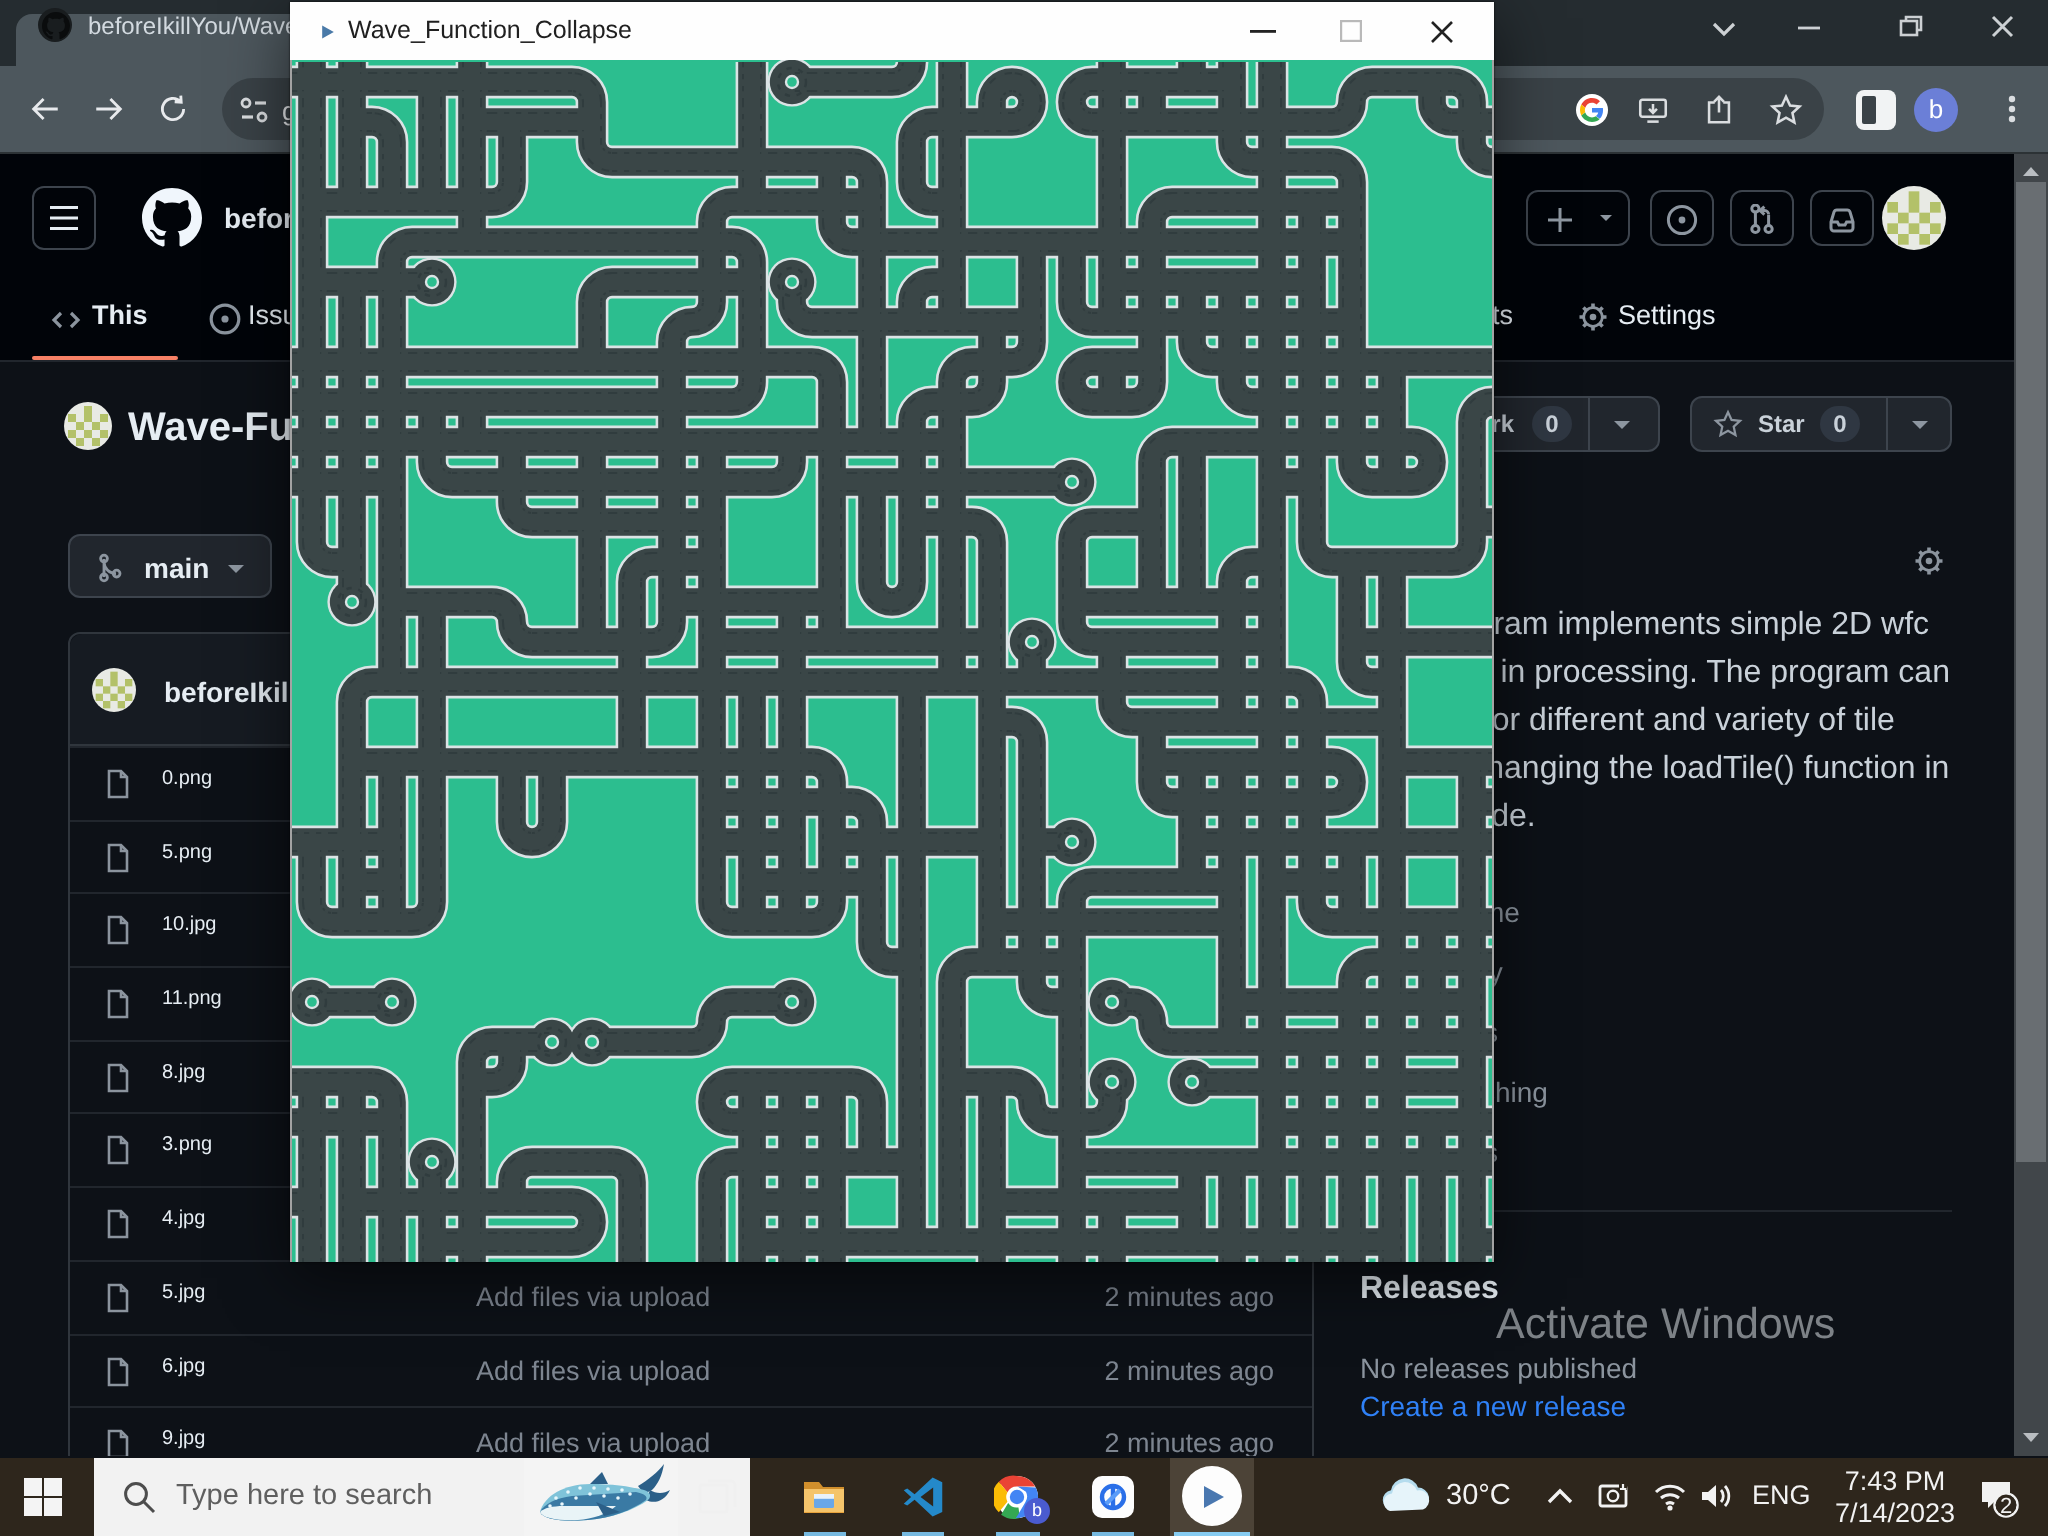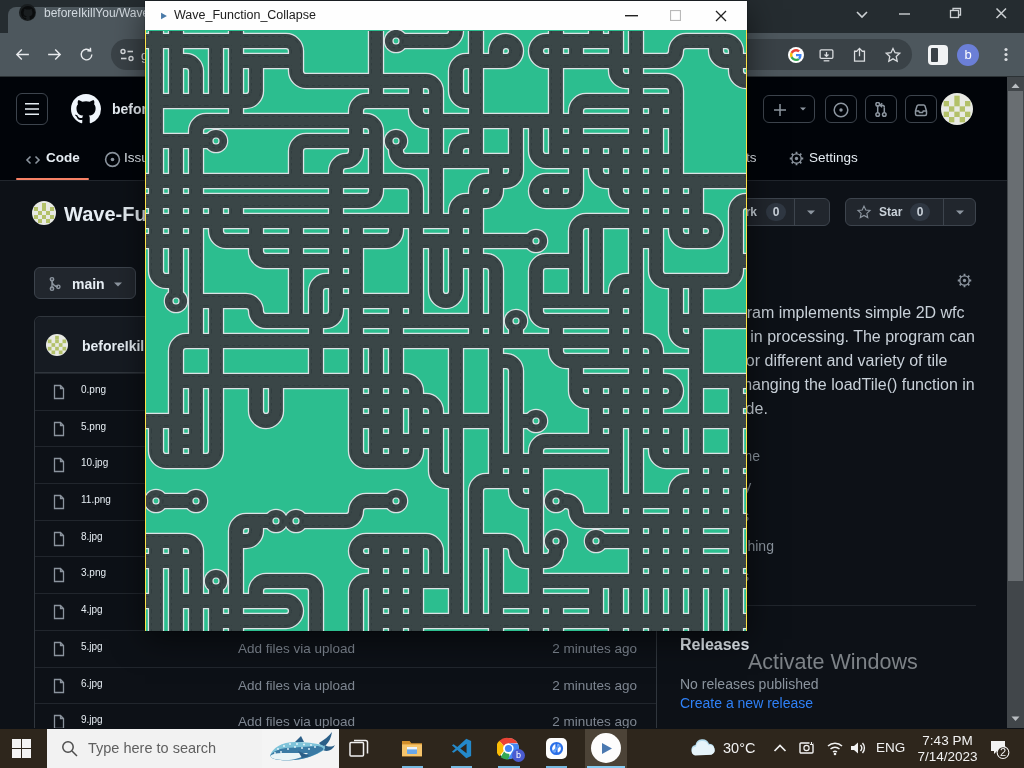--- a/index.html
+++ b/index.html
@@ -47,26 +47,26 @@
 .sbitem { position:absolute; color:#8b949e; font-size:14px; }
 #watermark1 { left:748px; top:573px; color:#7d8287; font-size:21.5px; }
 #watermark2 { left:748px; top:602px; color:#7d8287; font-size:15px; }
 
 
 #sbar { left:1007px; top:77px; width:17px; height:651px; background:#41464a; }
 #sthumb { position:absolute; left:1px; top:14px; width:15px; height:490px; background:#696e72; }
 
 
 #taskbar { left:0; top:729px; width:1024px; height:39px; background:#2e261c; }
-#searchbox { position:absolute; left:47px; top:0px; width:292px; height:39px; background:#f2f2f2;padding-left:19px; }
+#searchbox { position:absolute; left:47px; top:0px; width:328px; height:39px; background:#f2f2f2;padding-left:19px; }
 .tseg { position:absolute; top:0; height:39px; }
 .underline { position:absolute; top:36.5px; height:2.5px; background:#76b9e0; }
 
 
-#fwin { left:145px; top:1px; width:602px; height:630px; background:#fde047;
+#fwin { left:145px; top:1px; width:602px; height:630px; background:#a3a3a3;
   box-shadow:0 8px 30px rgba(0,0,0,0.55), 0 0 1px rgba(0,0,0,0.8); }
 #ftitle { position:absolute; left:0; top:0; width:602px; height:29px; background:#fefefe; }
 #fcontent { position:absolute; left:1px; top:29px; width:600px; height:601px; background:#2cbe8f; overflow:hidden; }
 </style>
 </head>
 <body>
 <div id="stage">
 
 <div id="tabbar" class="abs"></div>
 <div id="tab" class="abs"></div>
@@ -186,21 +186,21 @@
             <rect x="3" y="9" width="2" height="2"></rect>
             <rect x="7" y="9" width="2" height="2"></rect>
           </g>
         </svg>
   </div>
 
   <div id="repotabs">
     <svg class="abs" style="left:25px;top:17px" width="16" height="16" viewBox="0 0 16 16">
           <path d="M5.5 4.5 L2 8 L5.5 11.5 M10.5 4.5 L14 8 L10.5 11.5" stroke="#8b949e" stroke-width="1.6" fill="none"></path>
         </svg>
-    <div class="tabitem" style="left:46px;font-weight:600">Code</div>
+    <div class="tabitem" style="left:46px;font-weight:600">This</div>
     <svg class="abs" style="left:104px;top:16px" width="17" height="17" viewBox="0 0 16 16">
           <circle cx="8" cy="8" r="6.5" stroke="#8b949e" stroke-width="1.5" fill="none"></circle>
           <circle cx="8" cy="8" r="1.7" fill="#8b949e"></circle>
         </svg>
     <div class="tabitem" style="left:124px">Issues</div>
     <div class="tabitem" style="left:710px">Insights</div>
     <svg class="abs" style="left:789px;top:16px" width="15" height="15" viewBox="0 0 20 20">
           <circle cx="10" cy="10" r="6.2" stroke="#8b949e" stroke-width="1.8" fill="none"></circle>
           <circle cx="10" cy="10" r="2.2" fill="#8b949e"></circle>
           <g stroke="#8b949e" stroke-width="2.4">

